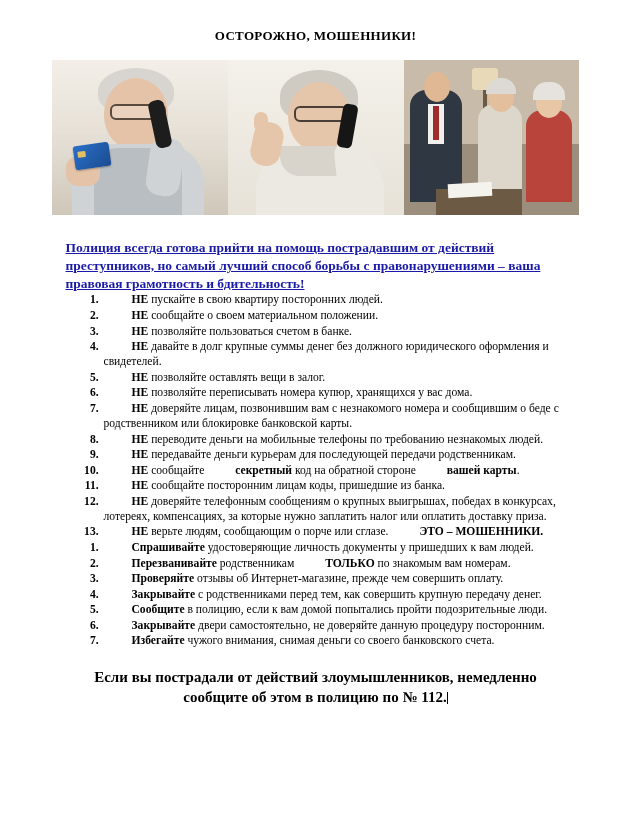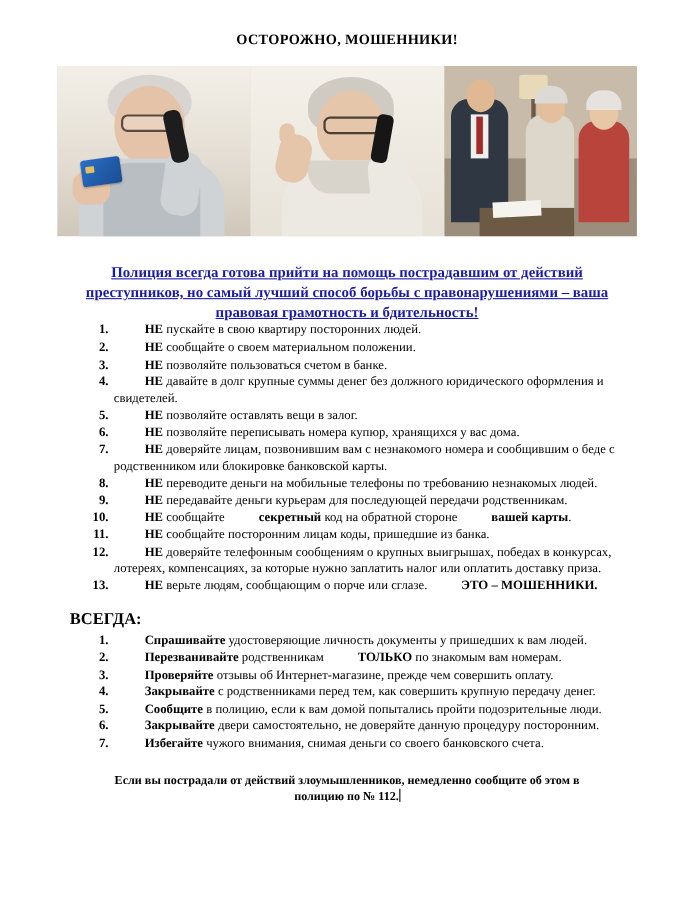--- a/index.html
+++ b/index.html
@@ -127,21 +127,20 @@
   .p3-old1-hair{ position:absolute; left:82px; top:18px; width:30px; height:16px; border-radius:14px 14px 0 0; background:#ddd9d4; }
   .p3-old2{ position:absolute; left:122px; top:50px; width:46px; height:92px; background:#b9443c; border-radius:16px 16px 0 0; }
   .p3-old2-head{ position:absolute; left:132px; top:28px; width:26px; height:30px; border-radius:50%; background:#e7c7a6; }
   .p3-old2-hair{ position:absolute; left:129px; top:22px; width:32px; height:18px; border-radius:14px 14px 0 0; background:#e6e3df; }
   .p3-table{ position:absolute; left:32px; bottom:0; width:86px; height:26px; background:#6d5a44; }
   .p3-paper{ position:absolute; left:44px; bottom:18px; width:44px; height:14px; background:#f5f3ee; transform:rotate(-3deg); }
 
   .lead {
     width: 500px;
     margin: 24px auto 0;
-    text-align: center;
     font-weight: bold;
     font-size: 13.5px;
     line-height: 1.32;
     color: #1a1aa8;
     text-decoration: underline;
   }
   .remember {
     text-align: center;
     font-weight: bold;
     font-size: 16px;
@@ -171,21 +170,21 @@
   }
   ol.rules li::marker {
     font-weight: bold;
   }
   .b { font-weight: bold; padding-left: 28px; }
   .footer {
     width: 470px;
     margin: 20px auto 0;
     text-align: center;
     font-weight: bold;
-    font-size: 11px;
+    font-size: 15px;
     line-height: 1.32;
   }
   .caret {
     display:inline-block;
     width:1px; height:12px;
     background:#000;
     vertical-align:-2px;
   }
 </style>
 </head>
@@ -258,21 +257,20 @@
         <li><span class="b">НЕ</span> переводите деньги на мобильные телефоны по требованию незнакомых людей.</li>
         <li><span class="b">НЕ</span> передавайте деньги курьерам для последующей передачи родственникам.</li>
         <li><span class="b">НЕ</span> сообщайте <span class="b">секретный</span> код на обратной стороне <span class="b">вашей карты</span>.</li>
         <li><span class="b">НЕ</span> сообщайте посторонним лицам коды, пришедшие из банка.</li>
         <li><span class="b">НЕ</span> доверяйте телефонным сообщениям о крупных выигрышах, победах в конкурсах, лотереях, компенсациях, за которые нужно заплатить налог или оплатить доставку приза.</li>
         <li><span class="b">НЕ</span> верьте людям, сообщающим о порче или сглазе. <span class="b">ЭТО – МОШЕННИКИ.</span></li>
       </ol>
   </div>
 
   <div class="section">
-    <div class="section-head">ВСЕГДА:</div>
     <ol class="rules" id="always-list">
         <li><span class="b">Спрашивайте</span> удостоверяющие личность документы у пришедших к вам людей.</li>
         <li><span class="b">Перезванивайте</span> родственникам <span class="b">ТОЛЬКО</span> по знакомым вам номерам.</li>
         <li><span class="b">Проверяйте</span> отзывы об Интернет-магазине, прежде чем совершить оплату.</li>
         <li><span class="b">Закрывайте</span> с родственниками перед тем, как совершить крупную передачу денег.</li>
         <li><span class="b">Сообщите</span> в полицию, если к вам домой попытались пройти подозрительные люди.</li>
         <li><span class="b">Закрывайте</span> двери самостоятельно, не доверяйте данную процедуру посторонним.</li>
         <li><span class="b">Избегайте</span> чужого внимания, снимая деньги со своего банковского счета.</li>
       </ol>
   </div>

